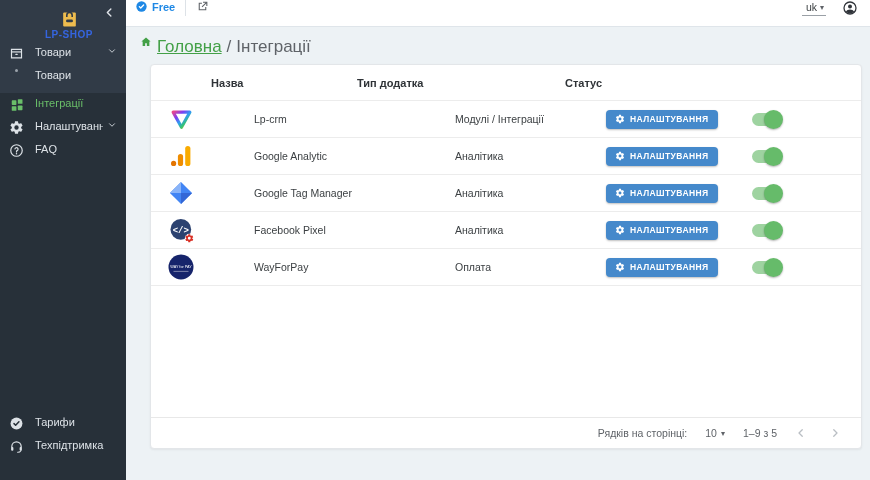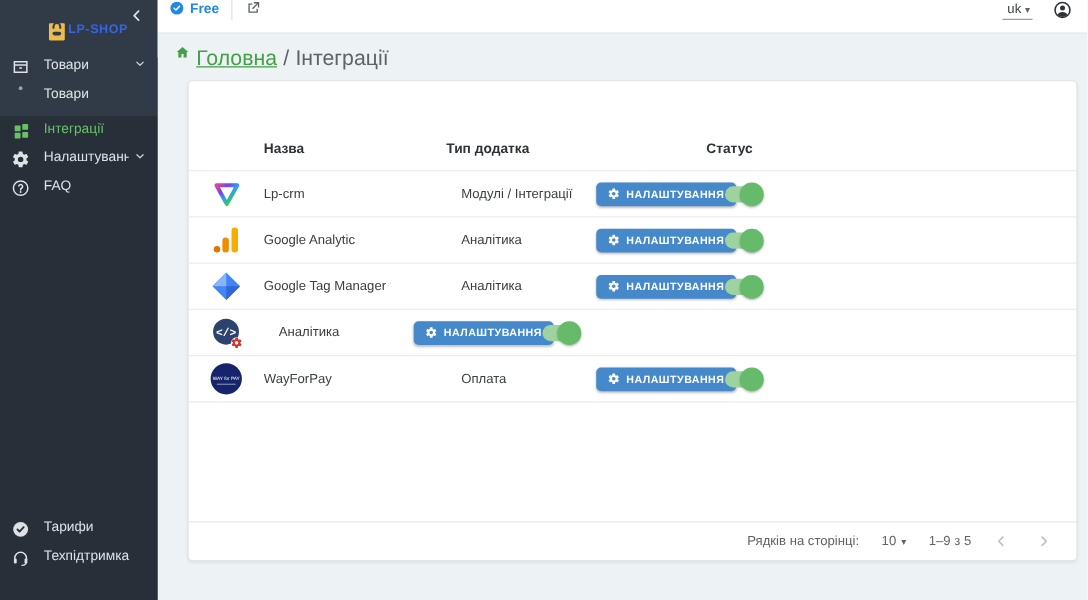--- a/index.html
+++ b/index.html
@@ -3,21 +3,21 @@
 <meta charset="utf-8">
 <style>
   * { margin:0; padding:0; box-sizing:border-box; }
   html,body { width:870px; height:480px; overflow:hidden; }
   body { font-family:"Liberation Sans", sans-serif; background:#edf2f5; color:#3c4043; }
   .app { position:relative; width:870px; height:480px; }
 
   
   .sidebar { position:absolute; left:0; top:0; width:126px; height:480px;
              background:#313b47; display:flex; flex-direction:column; z-index:3; }
-  .sidebar-header { height:46px; position:relative; display:flex; flex-direction:row;
+  .sidebar-header { height:46px; position:relative; display:flex; flex-direction:column;
                     align-items:center; justify-content:center;padding-left:12px; }
   .logo-bag { margin-top:2px; }
   .logo-text { font-size:10px; font-weight:bold; color:#3565e0; letter-spacing:.5px; margin-top:1px; }
   .collapse-btn { position:absolute; right:10px; top:6px; color:#dfe3e8; cursor:pointer; }
   .nav-top { background:#313b47; }
   .sidebar-lower { flex:1; background:#273039; display:flex; flex-direction:column; padding-top:4px; }
   .side-item { height:23px; display:flex; align-items:flex-start; padding:0 9px;
                color:#dde2e7; font-size:11px; cursor:pointer; }
   .side-item .ic { width:15px; height:15px; display:flex; align-items:center; justify-content:center;
                    margin-right:11px; color:#dde2e7; flex:none; }
@@ -50,30 +50,30 @@
   .breadcrumb { display:flex; align-items:flex-start; gap:5px; font-size:17px; height:18px; }
   .bc-home { color:#43a047; display:flex; margin-top:-1px; }
   .bc-link { color:#43a047; text-decoration:underline; cursor:pointer; }
   .bc-sep { color:#5f6368; }
   .bc-current { color:#5f6368; }
 
   .card { margin:9px 0 0 10px; background:#fff; border:1px solid #e3e6e9; border-radius:4px;
           box-shadow:0 1px 2px rgba(60,64,67,.08); height:385px; display:flex; flex-direction:column; }
 
   .thead { display:flex; align-items:center; height:36px; border-bottom:1px solid #ececec;
-           font-size:11px; font-weight:bold; color:#2f3337; flex:none;margin-top:36px; }
+           font-size:11px; font-weight:bold; color:#2f3337; flex:none; }
   .col-logo { width:60px; flex:none; display:flex; justify-content:center; align-items:center; }
   .col-name { width:146px; flex:none; }
   .col-type { width:108px; flex:none;margin-left:12px; }
   .col-action { width:100px; flex:none; }
   .col-status { flex:1; }
   .th-span2 { width:208px; flex:none; }
 
   .trow { display:flex; align-items:center; height:37px; border-bottom:1px solid #ececec;
-          font-size:10.5px; color:#3c4043; flex:none; }
+          font-size:10.5px; color:#3c4043; flex:none;gap:43px; }
   .settings-btn { display:inline-flex; align-items:center; gap:5px; background:#4589cb; color:#fff;
                   border:none; border-radius:4px; height:19px; padding:0 9px; font-size:8.5px;
                   font-weight:bold; letter-spacing:.4px; cursor:pointer;
                   box-shadow:0 1px 2px rgba(0,0,0,.25); font-family:"Liberation Sans",sans-serif; }
   .settings-btn .g { display:flex; }
   .switch { position:relative; width:29px; height:13px; margin-left:3px; cursor:pointer; flex:none; }
   .switch .track { position:absolute; inset:0; border-radius:7px; background:#9ed3a0; }
   .switch .knob { position:absolute; right:-2px; top:-3px; width:19px; height:19px; border-radius:50%;
                   background:#66bb6a; box-shadow:0 1px 2px rgba(0,0,0,.3); }
 
@@ -403,20 +403,21 @@
             </div>
         </div>
       </div>
 
       <div class="trow">
         <div class="col-logo">
             <svg width="27" height="27">
               <use href="#logo-fbpixel"></use>
             </svg>
           </div>
+        <div class="col-name">Facebook Pixel</div>
         <div class="col-type">Аналітика</div>
         <div class="col-action">
           <button class="settings-btn">
             <span class="g">
                 <svg width="10" height="10" color="#fff">
                   <use href="#i-gear"></use>
                 </svg>
               </span>
             <span>НАЛАШТУВАННЯ</span>
           </button>

